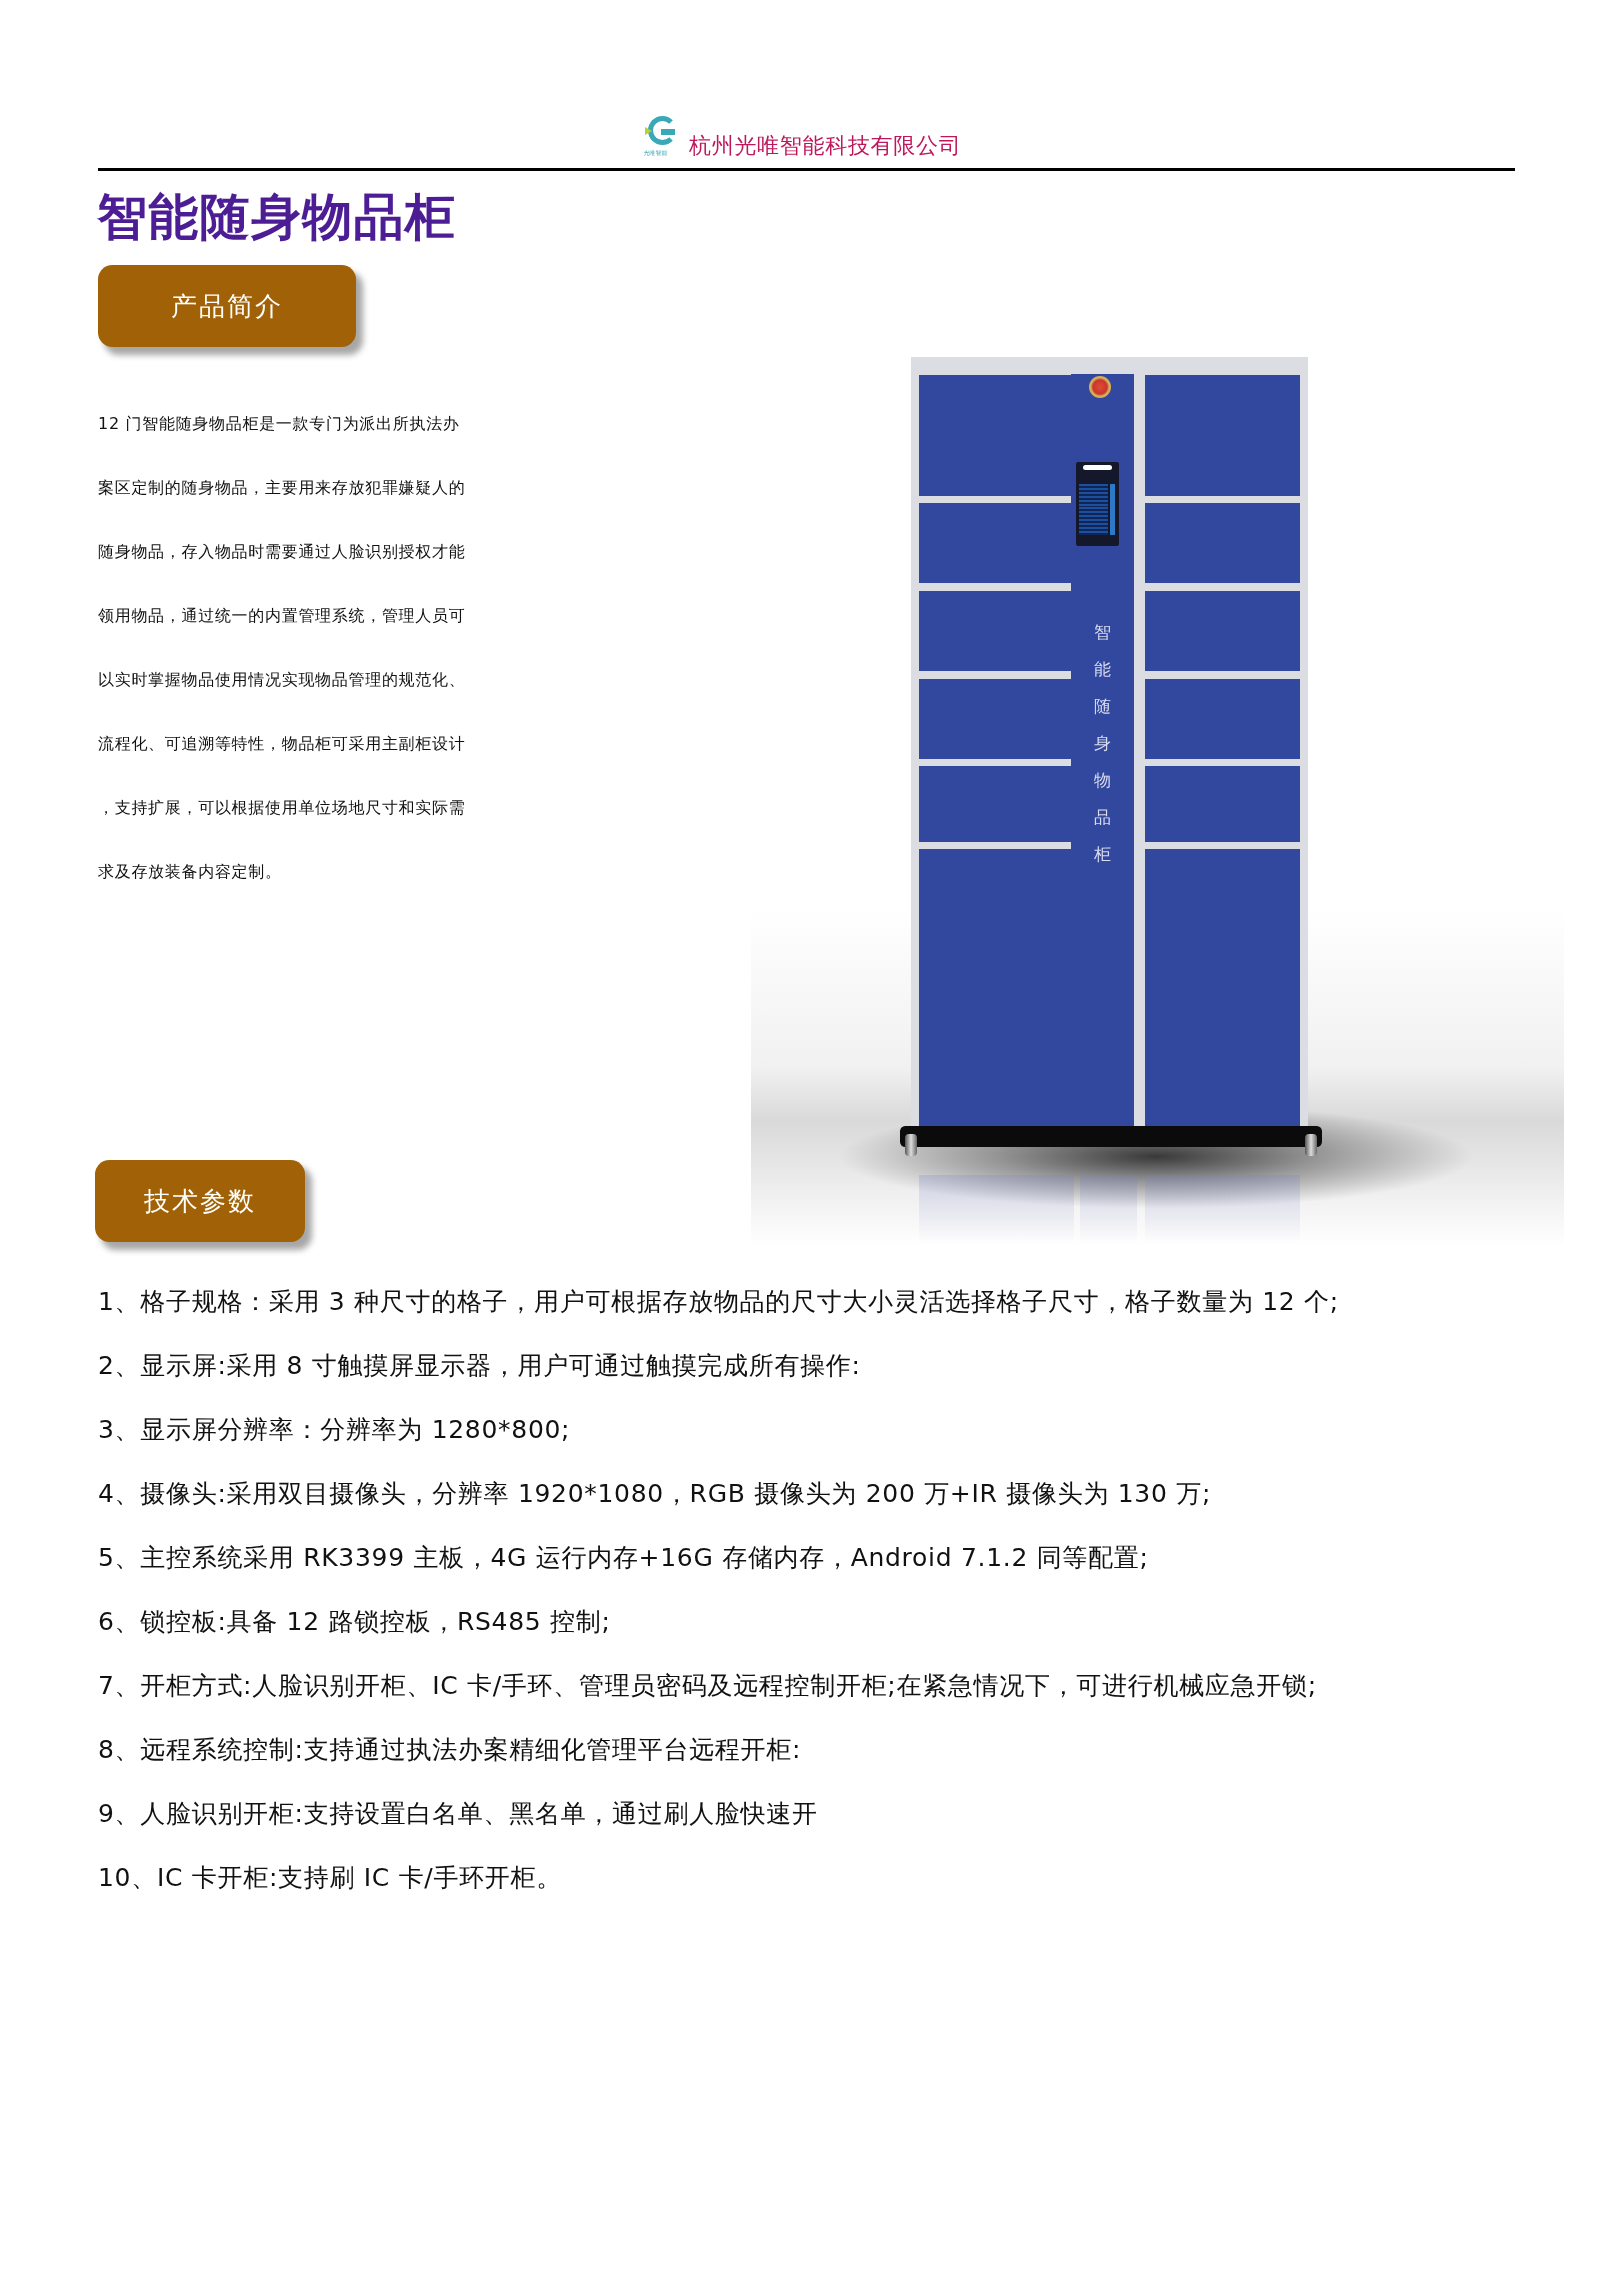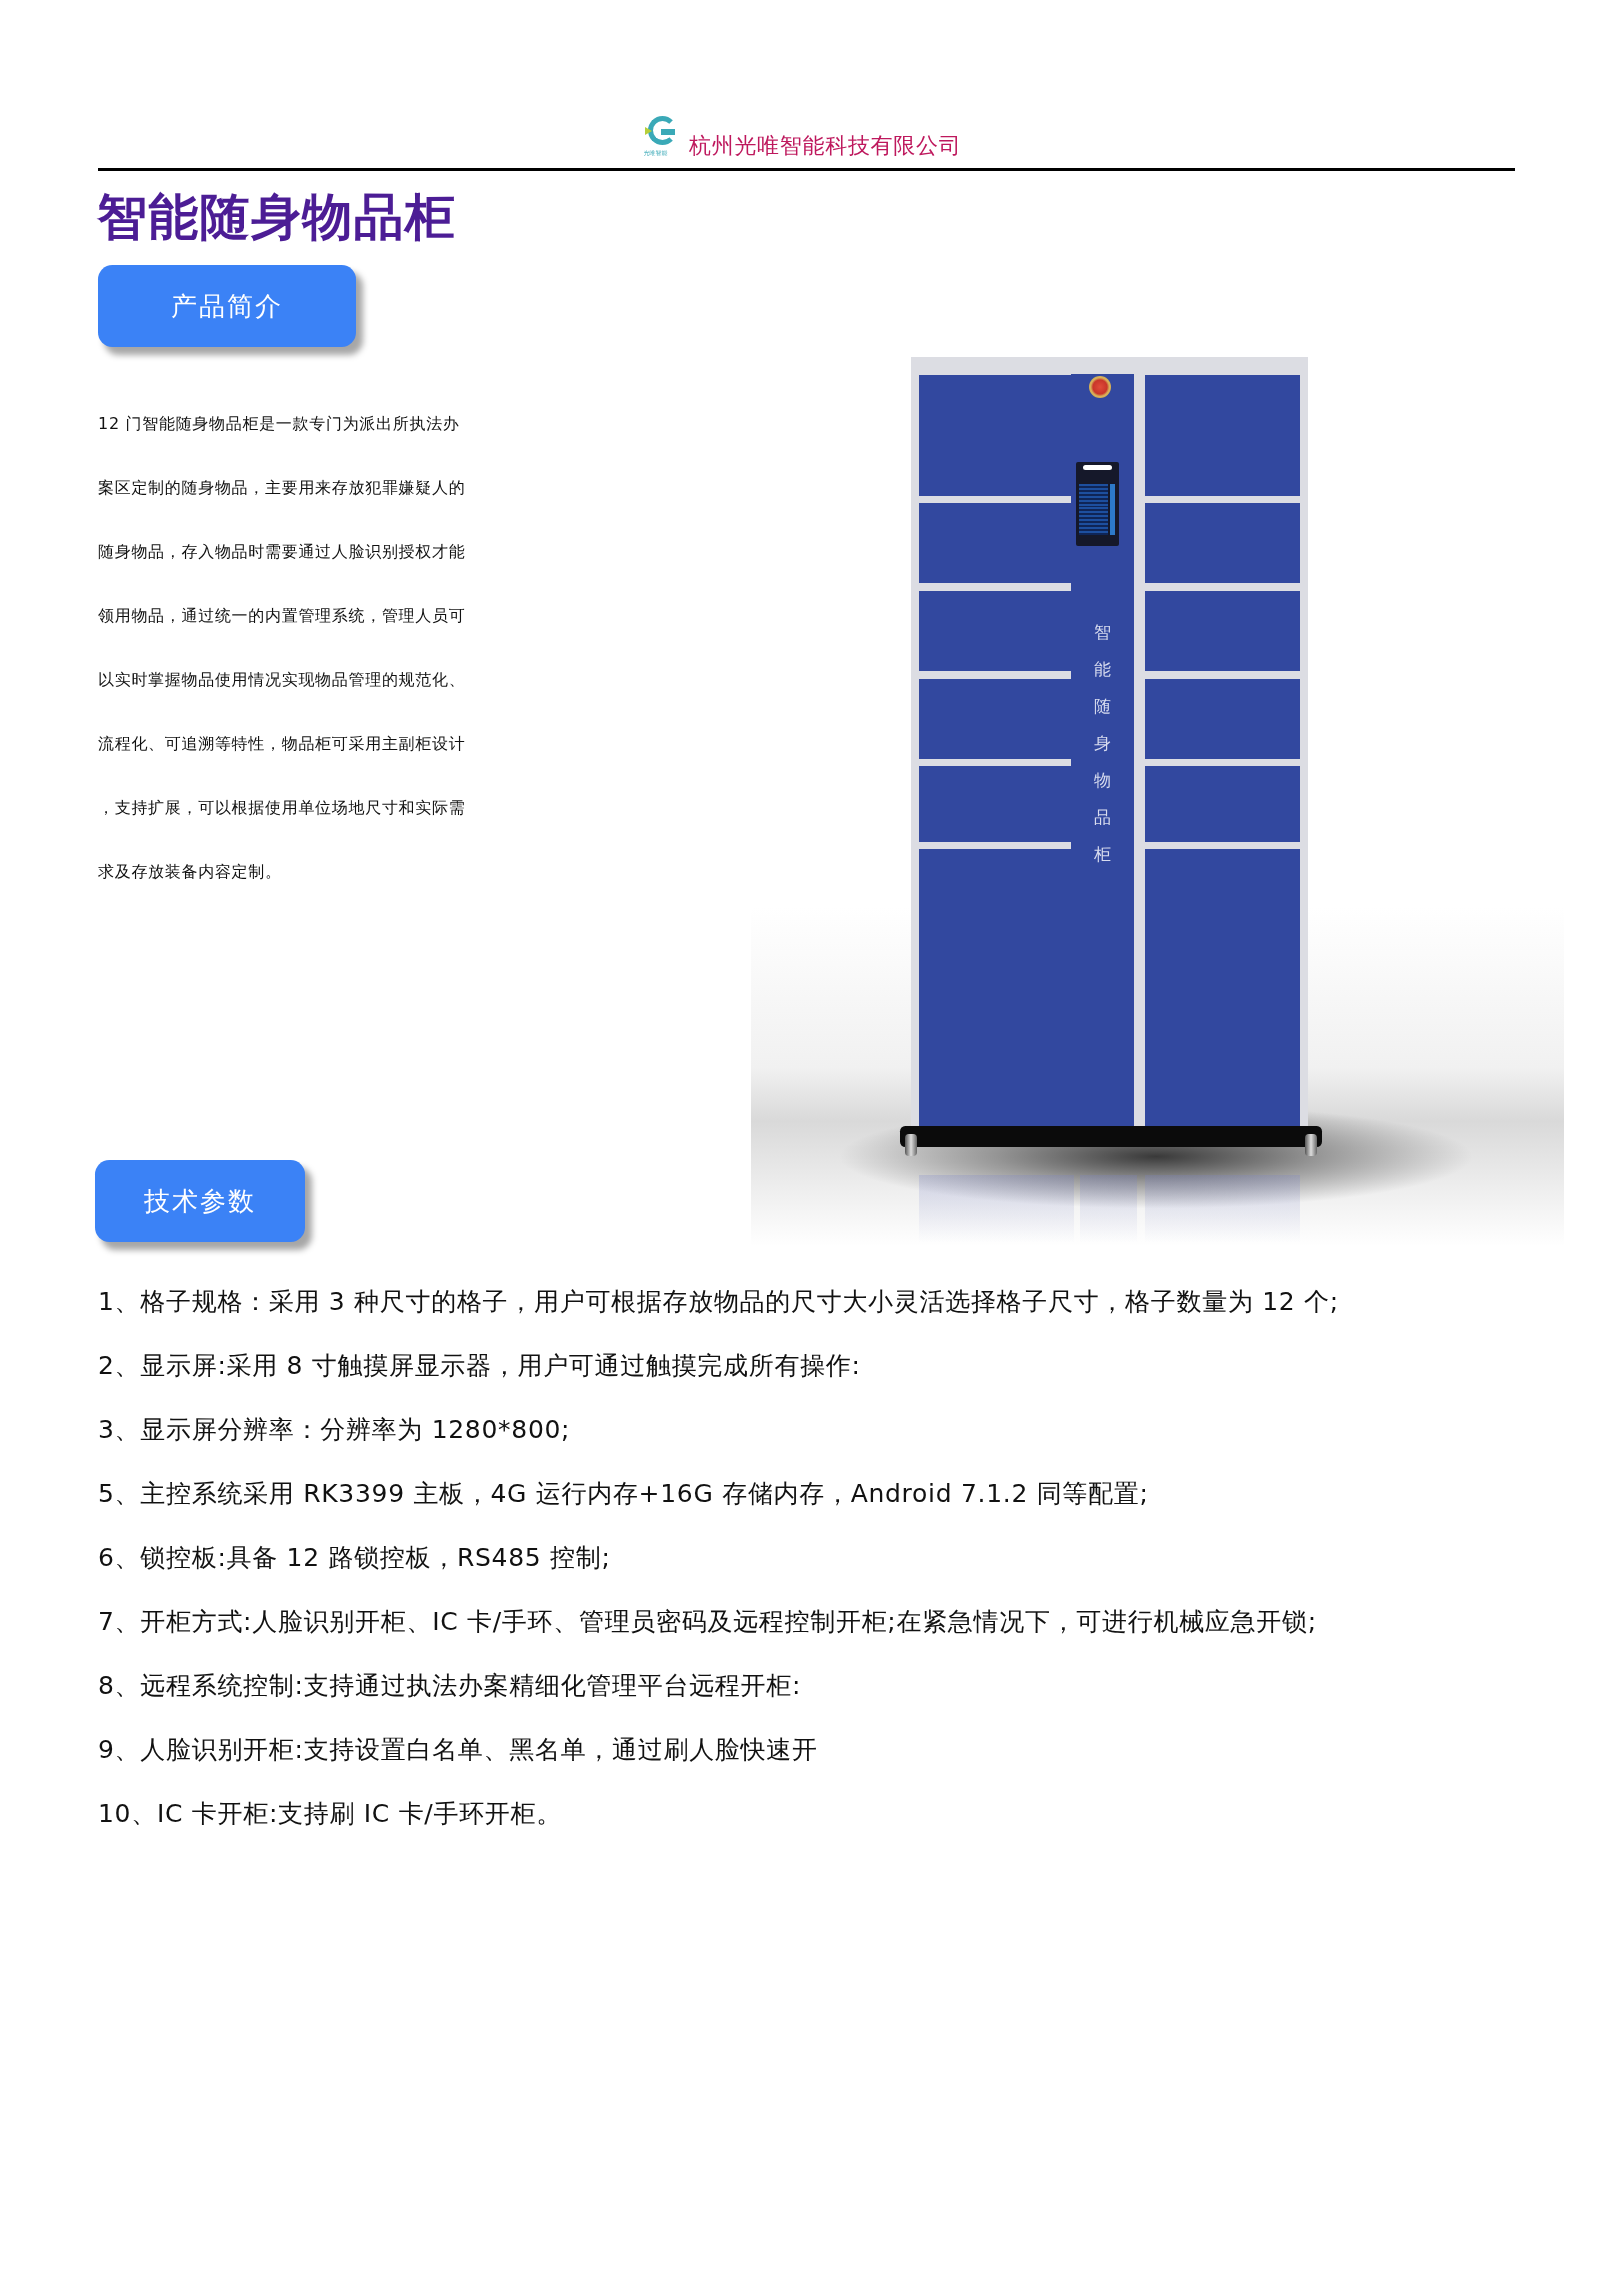--- a/index.html
+++ b/index.html
@@ -6,21 +6,21 @@
   body{width:1620px;height:2284px;position:relative;overflow:hidden;font-family:"DejaVu Sans","Liberation Sans",sans-serif;color:#111;}
   .header{position:absolute;left:98px;top:111px;width:1417px;height:59px;}
   .logo{position:absolute;left:547px;top:5.2px;width:34px;height:46px;}
   .logo .g{position:absolute;left:2.6px;top:0;width:29px;height:29px;border:5.9px solid #3aa9b7;border-right-color:transparent;border-radius:50%;box-sizing:border-box;}
   .logo .gbar{position:absolute;left:15.7px;top:13px;width:14.4px;height:5.9px;background:#3aa9b7;}
   .logo .tri{position:absolute;left:0;top:10.5px;width:0;height:0;border-top:4.6px solid transparent;border-bottom:4.6px solid transparent;border-left:7.2px solid #b6cf3a;}
   .logo .cap{position:absolute;left:-1.3px;top:33px;font-size:5.9px;color:#3aa9b7;white-space:nowrap;}
   .company{position:absolute;left:591px;top:19.6px;font-size:22px;font-family:"DejaVu Serif","Liberation Serif",serif;color:#be185d;letter-spacing:0.7px;}
   .rule{position:absolute;left:98px;top:168px;width:1417px;height:2.6px;background:#000;}
   .title{position:absolute;left:97px;top:184px;font-size:50px;font-weight:bold;color:#4c1d95;letter-spacing:1.3px;}
-  .pill{position:absolute;background:#3b82f6;border-radius:14.4px;color:#fff;font-size:26px;display:flex;align-items:center;justify-content:center;box-shadow:6.5px 7.8px 6.5px rgba(0,0,0,0.35);letter-spacing:2px;}
+  .pill{position:absolute;background:#a16207;border-radius:14.4px;color:#fff;font-size:26px;display:flex;align-items:center;justify-content:center;box-shadow:6.5px 7.8px 6.5px rgba(0,0,0,0.35);letter-spacing:2px;}
   .pill.p1{left:98px;top:265px;width:258px;height:82px;}
   .pill.p2{left:95px;top:1160px;width:210px;height:82px;}
   .intro{position:absolute;left:98px;top:392px;width:640px;}
   .intro div{height:64px;line-height:64px;font-size:16px;white-space:nowrap;letter-spacing:0.7px;}
   .specs{position:absolute;left:98px;top:1270px;width:1437px;}
   .specs div{height:64px;line-height:64px;font-size:25px;white-space:nowrap;letter-spacing:0.7px;}
   
   .photo{position:absolute;left:751px;top:353px;width:813px;height:893px;overflow:hidden;}
   .floor{position:absolute;left:0;top:0;width:100%;height:100%;background:linear-gradient(to bottom,#fff 0%,#fff 62%,#f1f1f1 80%,#d9d9d9 86%,#efefef 94%,#fff 100%);}
   .shadow{position:absolute;left:85px;top:751px;width:640px;height:105px;background:radial-gradient(ellipse at center,rgba(0,0,0,0.75) 0%,rgba(0,0,0,0.35) 35%,rgba(0,0,0,0) 70%);}
@@ -111,20 +111,21 @@
   <div class="refl" style="left:329px;width:57px;"></div>
   <div class="refl" style="left:394px;width:155px;"></div>
 </div>
 
 <div class="pill p2">技术参数</div>
 
 <div class="specs">
   <div>1、格子规格：采用 3 种尺寸的格子，用户可根据存放物品的尺寸大小灵活选择格子尺寸，格子数量为 12 个;</div>
   <div>2、显示屏:采用 8 寸触摸屏显示器，用户可通过触摸完成所有操作:</div>
   <div>3、显示屏分辨率：分辨率为 1280*800;</div>
+  <div>4、摄像头:采用双目摄像头，分辨率 1920*1080，RGB 摄像头为 200 万+IR 摄像头为 130 万;</div>
   <div>5、主控系统采用 RK3399 主板，4G 运行内存+16G 存储内存，Android 7.1.2 同等配置;</div>
   <div>6、锁控板:具备 12 路锁控板，RS485 控制;</div>
   <div>7、开柜方式:人脸识别开柜、IC 卡/手环、管理员密码及远程控制开柜;在紧急情况下，可进行机械应急开锁;</div>
   <div>8、远程系统控制:支持通过执法办案精细化管理平台远程开柜:</div>
   <div>9、人脸识别开柜:支持设置白名单、黑名单，通过刷人脸快速开</div>
   <div>10、IC 卡开柜:支持刷 IC 卡/手环开柜。</div>
 </div>
 
 
 </body></html>

